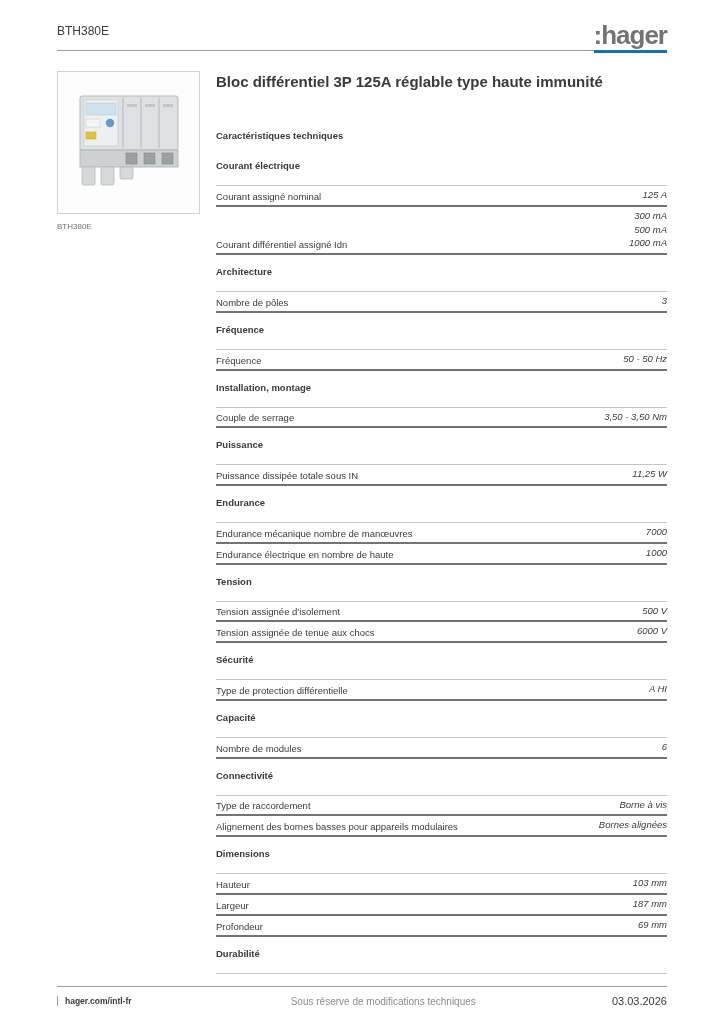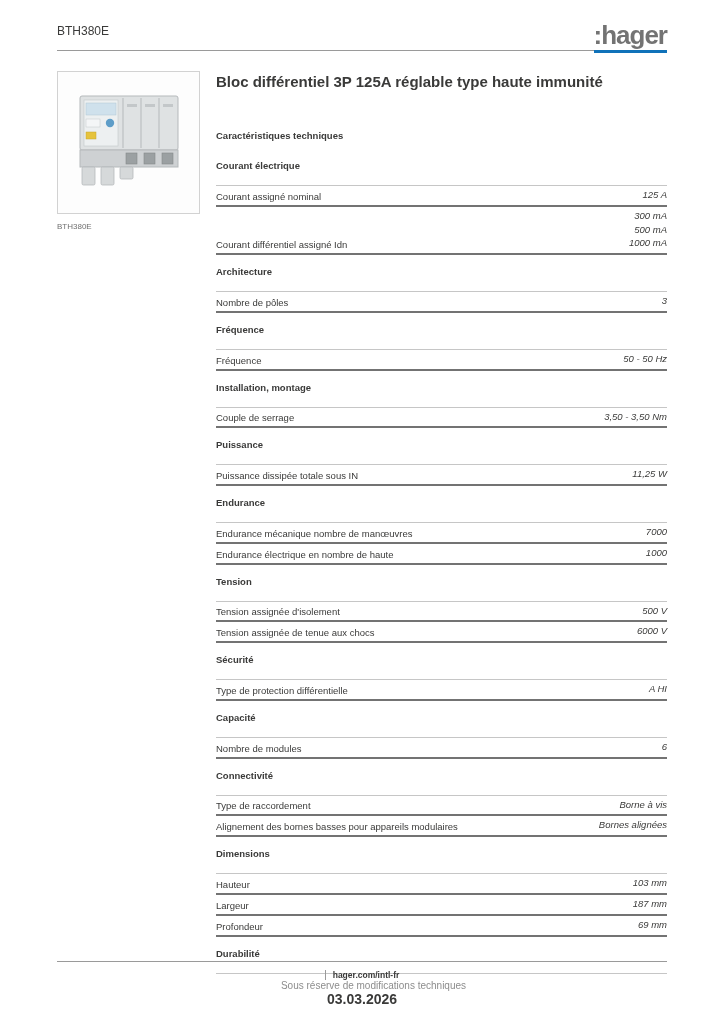--- a/index.html
+++ b/index.html
@@ -40,25 +40,25 @@
                    border-bottom:1px solid #c6c6c6; }
   .spec-row { display:flex; justify-content:space-between; align-items:flex-end;
               font-size:9.5px; padding:2px 0 3px 0; border-bottom:2px solid #737373; }
   .spec-label { padding-right:12px; }
   .spec-value { text-align:right; white-space:nowrap;font-style:italic; }
   .spec-value div { line-height:1.45; }
 
   
   .footer { position:absolute; left:57px; right:57px; bottom:17px; }
   .footer-rule { border:none; border-top:1px solid #9a9a9a; margin-bottom:8px; }
-  .footer-row { display:flex; justify-content:space-between; align-items:center;flex-direction:column; }
+  .footer-row { display:flex; justify-content:space-between; align-items:center; }
   .footer-left { font-size:8.5px; font-weight:bold; display:flex; align-items:center; gap:7px; color:#3a3a39; text-decoration:none; }
   .footer-bar { width:1px; height:10px; background:#9a9a9a; }
   .footer-center { font-size:10px; color:#8d8d8d;margin-left:23px; }
-  .footer-right { font-size:14px; font-weight:bold; }
+  .footer-right { font-size:11px; font-weight:normal; }
 </style>
 </head>
 <body>
 
 <div class="page">
 
   <div class="header">
     <div class="product-code">BTH380E</div>
     <div class="logo">
       <span class="logo-inner">

